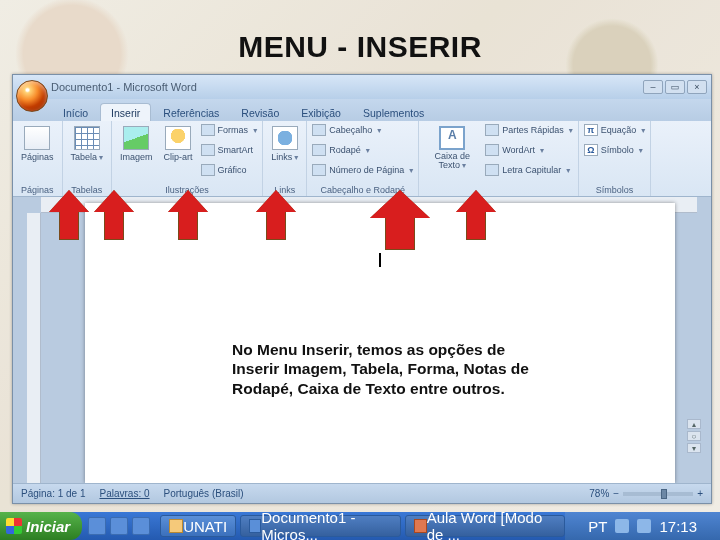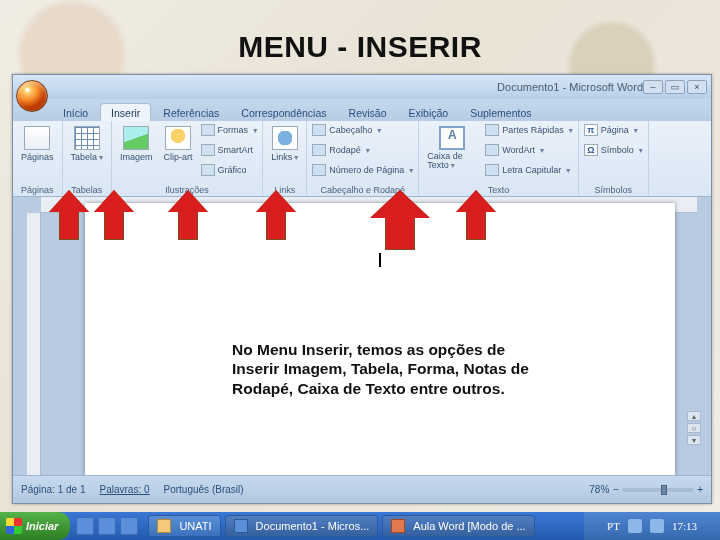--- a/index.html
+++ b/index.html
@@ -4,21 +4,21 @@
 <style>
   * { box-sizing: border-box; margin: 0; padding: 0; }
   body { width: 720px; height: 540px; font-family: "Segoe UI", Tahoma, sans-serif; background: #f0ede4; overflow: hidden; position: relative; }
   .bg-texture { position: absolute; inset: 0; background: radial-gradient(circle at 10% 10%, #e8d9c8 6%, transparent 7%), radial-gradient(circle at 85% 12%, #d8cfb8 5%, transparent 6%), radial-gradient(circle at 20% 80%, #e0d2c0 8%, transparent 9%), linear-gradient(135deg, #f0ede4 0%, #e9e2d4 40%, #f1ede6 100%); opacity: .9; }
   .slide { position: relative; width: 720px; height: 540px; }
   .slide-title { position: absolute; top: 30px; left: 0; width: 100%; text-align: center; font-size: 30px; font-weight: 700; color: #111; letter-spacing: .5px; }
 
   .word-window { position: absolute; top: 74px; left: 12px; right: 8px; height: 430px; background: #bcd3ed; border: 1px solid #7a90a8; box-shadow: 0 0 3px rgba(0,0,0,.3); display: flex; flex-direction: column; }
   .titlebar { height: 24px; background: linear-gradient(#d7e6f7, #b7cfe9); display: flex; align-items: center; color: #4a5d73; font-size: 11px; }
   .office-orb { width: 32px; height: 32px; margin: 1px 3px -8px 3px; border-radius: 50%; background: radial-gradient(circle at 35% 30%, #fff 4%, #ffd275 10%, #f88c2b 35%, #c23d00 60%, #8c2800 100%); border: 1px solid #7a4a1f; box-shadow: inset 0 2px 4px rgba(255,255,255,.5); position: relative; top: 4px; z-index: 3; }
-  .titlebar-text { flex: 1; text-align: right; }
+  .titlebar-text { flex: 1; text-align: left; }
   .win-controls { display: flex; gap: 2px; margin-right: 4px; }
   .win-btn { width: 20px; height: 14px; border: 1px solid #8fa4bc; background: #d2e0f0; border-radius: 2px; font-size: 9px; display: flex; align-items: center; justify-content: center; color: #3a4c60; }
 
   .tabs-row { height: 22px; display: flex; align-items: flex-end; padding-left: 40px; gap: 2px; background: linear-gradient(#c4d7ed, #b7cce4); font-size: 10.5px; }
   .tab { padding: 3px 10px 2px; color: #2b4f7d; border-top-left-radius: 4px; border-top-right-radius: 4px; }
   .tab.active { background: #eef4fb; border: 1px solid #a8bcd2; border-bottom: none; color: #1a365c; }
 
   .ribbon { height: 76px; background: linear-gradient(#eaf1fa, #d9e6f4); border-bottom: 1px solid #9fb5cd; display: flex; font-size: 9px; color: #3c5270; }
   .group { border-right: 1px solid #c2d2e4; padding: 3px 5px 1px; display: flex; flex-direction: column; justify-content: space-between; }
   .group-label { text-align: center; font-size: 9px; color: #4b6282; padding-top: 1px; }
@@ -53,37 +53,37 @@
   .arrow.a5 { top: 190px; left: 370px; width: 60px; }
   .arrow.a5 .head { border-left-width: 30px; border-right-width: 30px; border-bottom-width: 28px; }
   .arrow.a5 .stem { width: 30px; height: 32px; }
   .arrow.a6 { top: 190px; left: 456px; }
 
   .body-text { position: absolute; top: 340px; left: 232px; width: 300px; font-size: 15.5px; font-weight: 700; line-height: 1.25; color: #111; }
 
   .scroll-ctrl { position: absolute; right: 10px; bottom: 30px; display: flex; flex-direction: column; gap: 2px; }
   .scroll-ctrl div { width: 14px; height: 10px; background: #dbe4ef; border: 1px solid #a9b8cc; font-size: 8px; text-align: center; color: #566; }
 
-  .statusbar { height: 28px; background: linear-gradient(#c7d9ee, #b2c8e0); display: flex; align-items: center; font-size: 10px; color: #2b4f7d; padding: 0 8px; border-top: 1px solid #9fb5cd; }
+  .statusbar { height: 20px; background: linear-gradient(#c7d9ee, #b2c8e0); display: flex; align-items: center; font-size: 10px; color: #2b4f7d; padding: 0 8px; border-top: 1px solid #9fb5cd; }
   .statusbar .spacer { flex: 1; }
   .zoom { display: flex; align-items: center; gap: 4px; }
   .zoom-track { width: 70px; height: 4px; background: #a7bcd3; position: relative; }
   .zoom-thumb { position: absolute; left: 54%; top: -3px; width: 6px; height: 10px; background: #6c87a5; border: 1px solid #4a6583; }
 
-  .taskbar { position: absolute; left: 0; right: 0; bottom: 0; height: 28px; background: linear-gradient(#3a78d6, #245ab0); display: flex; align-items: center; font-size: 11px; color: #fff; }
+  .taskbar { position: absolute; left: 0; right: 0; bottom: 0; height: 28px; background: linear-gradient(#3a78d6, #245ab0); display: flex; align-items: center; font-size: 15px; color: #fff; }
   .start { background: linear-gradient(#56b34a, #2c7e22); height: 100%; display: flex; align-items: center; padding: 0 12px 0 6px; border-radius: 0 12px 12px 0; gap: 4px; font-style: italic; font-weight: 700; }
   .start .flag { width: 16px; height: 16px; background: conic-gradient(#e33 0 25%, #3c3 0 50%, #36d 0 75%, #fd3 0 100%); border-radius: 2px; }
   .ql { display: flex; gap: 4px; margin: 0 6px; }
   .ql-ico { width: 18px; height: 18px; background: #5b8fd9; border: 1px solid #3b6cb1; border-radius: 2px; }
-  .task { height: 22px; display: flex; align-items: center; gap: 8px; padding: 0 8px; margin-left: 4px; border-radius: 3px; background: linear-gradient(#5a8fd8, #3b70bc); border: 1px solid #2a5a9c; }
+  .task { height: 22px; display: flex; align-items: center; gap: 0; padding: 0 8px; margin-left: 4px; border-radius: 3px; background: linear-gradient(#5a8fd8, #3b70bc); border: 1px solid #2a5a9c; }
   .task.alt { background: linear-gradient(#4f7ec2, #35609e); }
   .task .ti { width: 14px; height: 14px; background: #f5c97a; border: 1px solid #b88832; }
   .task .ti.w { background: #5a8fd8; border-color: #2a5a9c; }
   .task .ti.p { background: #e07850; border-color: #a84820; }
-  .tray { margin-left: auto; display: flex; align-items: center; gap: 8px; padding: 0 23px; background: linear-gradient(#4f85d2, #3568ad); height: 100%; font-family: Liberation Serif, serif; }
+  .tray { margin-left: auto; display: flex; align-items: center; gap: 8px; padding: 0 23px; background: linear-gradient(#4f85d2, #3568ad); height: 100%; }
   .tray-ico { width: 14px; height: 14px; background: #8db7e8; border-radius: 2px; }
 </style>
 </head>
 <body>
 
 <div class="bg-texture"></div>
 <div class="slide">
 
   <div class="slide-title">MENU - INSERIR</div>
 
@@ -95,21 +95,20 @@
         <div class="win-btn">–</div>
         <div class="win-btn">▭</div>
         <div class="win-btn">×</div>
       </div>
     </div>
 
     <div class="tabs-row">
       <div class="tab">Início</div>
       <div class="tab active">Inserir</div>
       <div class="tab">Referências</div>
-      <div class="tab">Correspondências</div>
       <div class="tab">Revisão</div>
       <div class="tab">Exibição</div>
       <div class="tab">Suplementos</div>
     </div>
 
     <div class="ribbon">
       <div class="group">
         <div class="group-body">
           <div class="big-btn">
             <div class="ico pages"></div>
@@ -190,49 +189,48 @@
         </div>
         <div class="group-label">Cabeçalho e Rodapé</div>
       </div>
 
       <div class="group">
         <div class="group-body">
           <div class="big-btn">
             <div class="ico textbox">
                 <span style="font-size:12px;color:#5a7ea8;font-weight:700;display:block;text-align:center;">A</span>
               </div>
-            <div class="lbl" style="max-width:50px;white-space:normal;text-align:left;line-height:1;"><span>Caixa de Texto</span><span class="chev">▾</span></div>
+            <div class="lbl" style="max-width:50px;white-space:normal;text-align:center;line-height:1;"><span>Caixa de Texto</span><span class="chev">▾</span></div>
           </div>
           <div class="small-list">
             <div class="small-item">
                 <div class="mini-ico"></div>
                 <span>Partes Rápidas</span>
                 <span class="chev">▾</span>
               </div>
             <div class="small-item">
                 <div class="mini-ico"></div>
                 <span>WordArt</span>
                 <span class="chev">▾</span>
               </div>
             <div class="small-item">
                 <div class="mini-ico"></div>
                 <span>Letra Capitular</span>
                 <span class="chev">▾</span>
               </div>
           </div>
         </div>
-        <div class="group-label">Texto</div>
       </div>
 
       <div class="group">
         <div class="group-body">
           <div class="small-list">
             <div class="small-item">
                 <div class="mini-ico" style="background:#fff;text-align:center;color:#2a5a9c;font-weight:700;">π</div>
-                <span>Página</span>
+                <span>Equação</span>
                 <span class="chev">▾</span>
               </div>
             <div class="small-item">
                 <div class="mini-ico" style="background:#fff;text-align:center;color:#2a5a9c;font-weight:700;">Ω</div>
                 <span>Símbolo</span>
                 <span class="chev">▾</span>
               </div>
           </div>
         </div>
         <div class="group-label">Símbolos</div>

